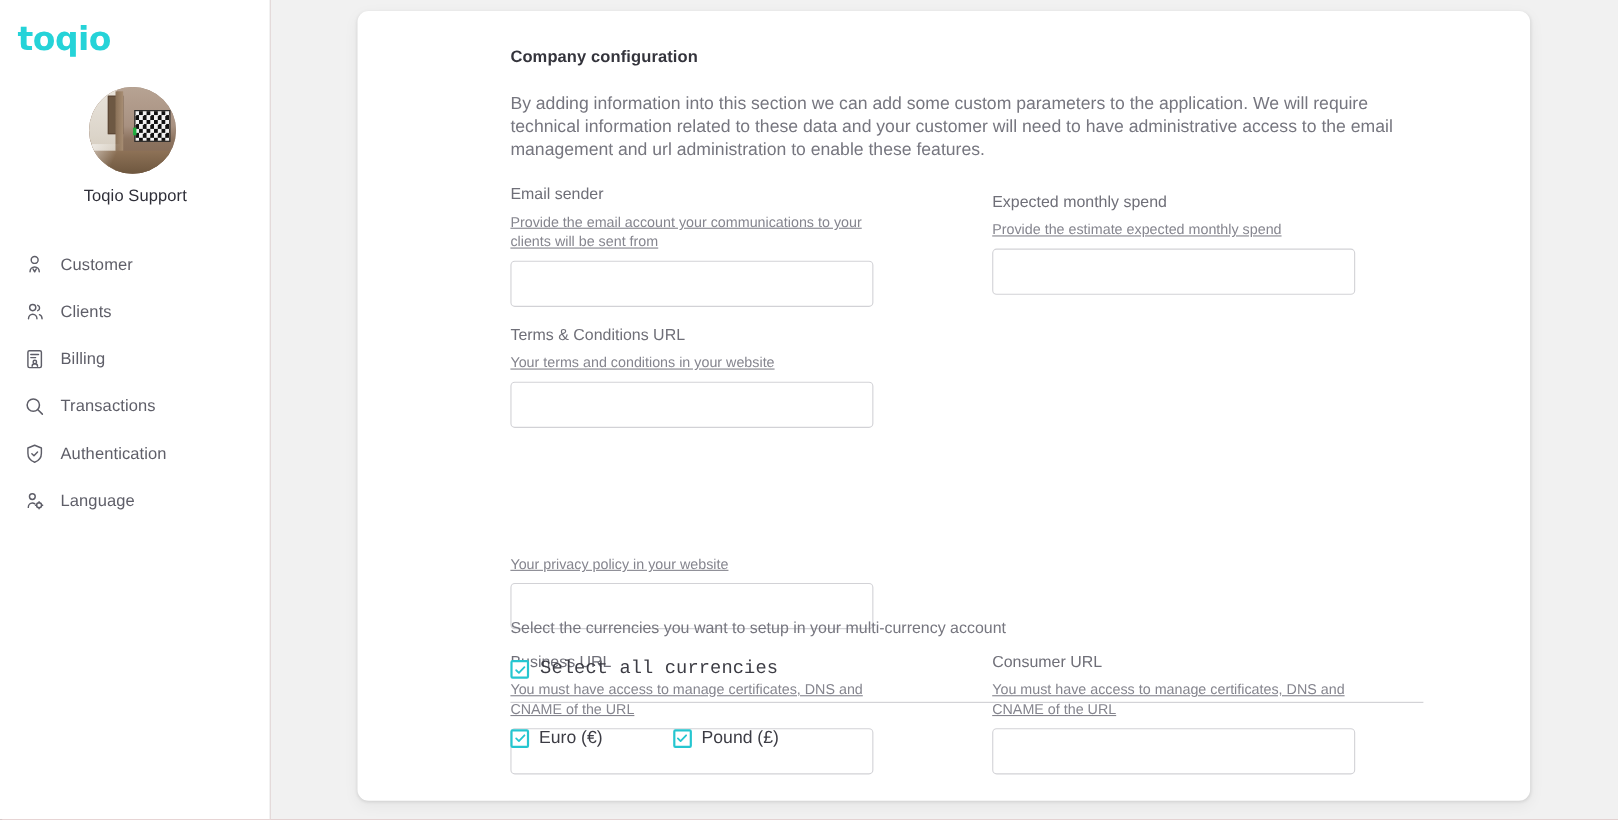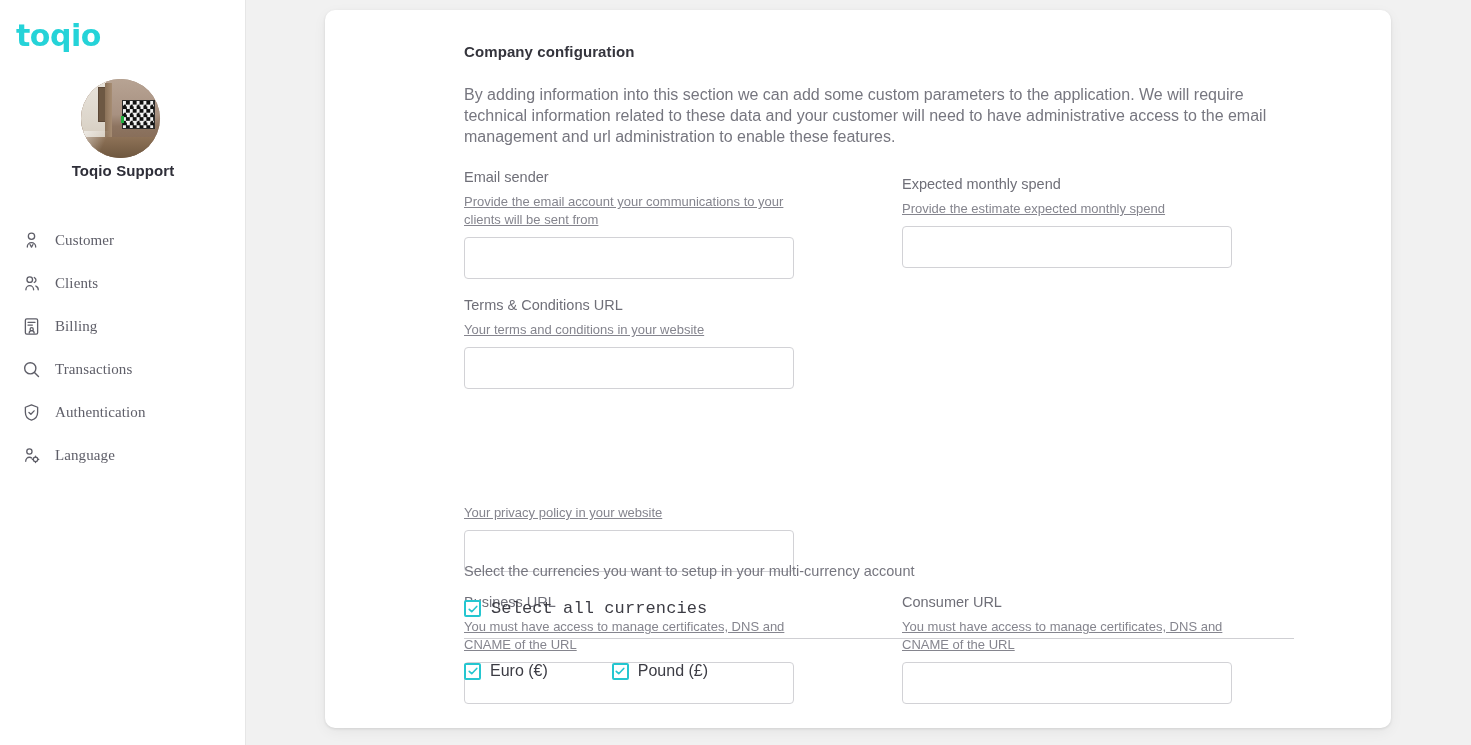--- a/index.html
+++ b/index.html
@@ -112,42 +112,41 @@
     background: linear-gradient(to bottom, #8e7257, #6e573f);
   }
   .avatar-lightbeam {
     position: absolute;
     left: 2%; bottom: 0; width: 34%; height: 34%;
     background: linear-gradient(115deg, rgba(255,255,255,.55), rgba(255,255,255,0) 70%);
   }
 
   .profile-name {
     position: absolute;
-    left: 0; top: 162px;
+    left: 0; top: 170px;
     width: 246px;
     text-align: center;
     font-size: 15px;
-    font-weight: 700;
+    font-weight: 400;
     color: #2e2e38;
     letter-spacing: .1px;
   }
 
   .nav {
     position: absolute;
     left: 0; top: 219px;
     width: 246px;
   }
   .nav-item {
     display: flex;
     align-items: center;
     height: 43px;
     padding-left: 19px;
     cursor: pointer;
     text-decoration: none;
-    font-family: Liberation Serif, serif;
   }
   .nav-icon {
     width: 24px; height: 24px;
     margin-right: 12px;
     display: flex;
     align-items: center;
     justify-content: center;
     flex: none;
   }
   .nav-icon svg { display: block; }

